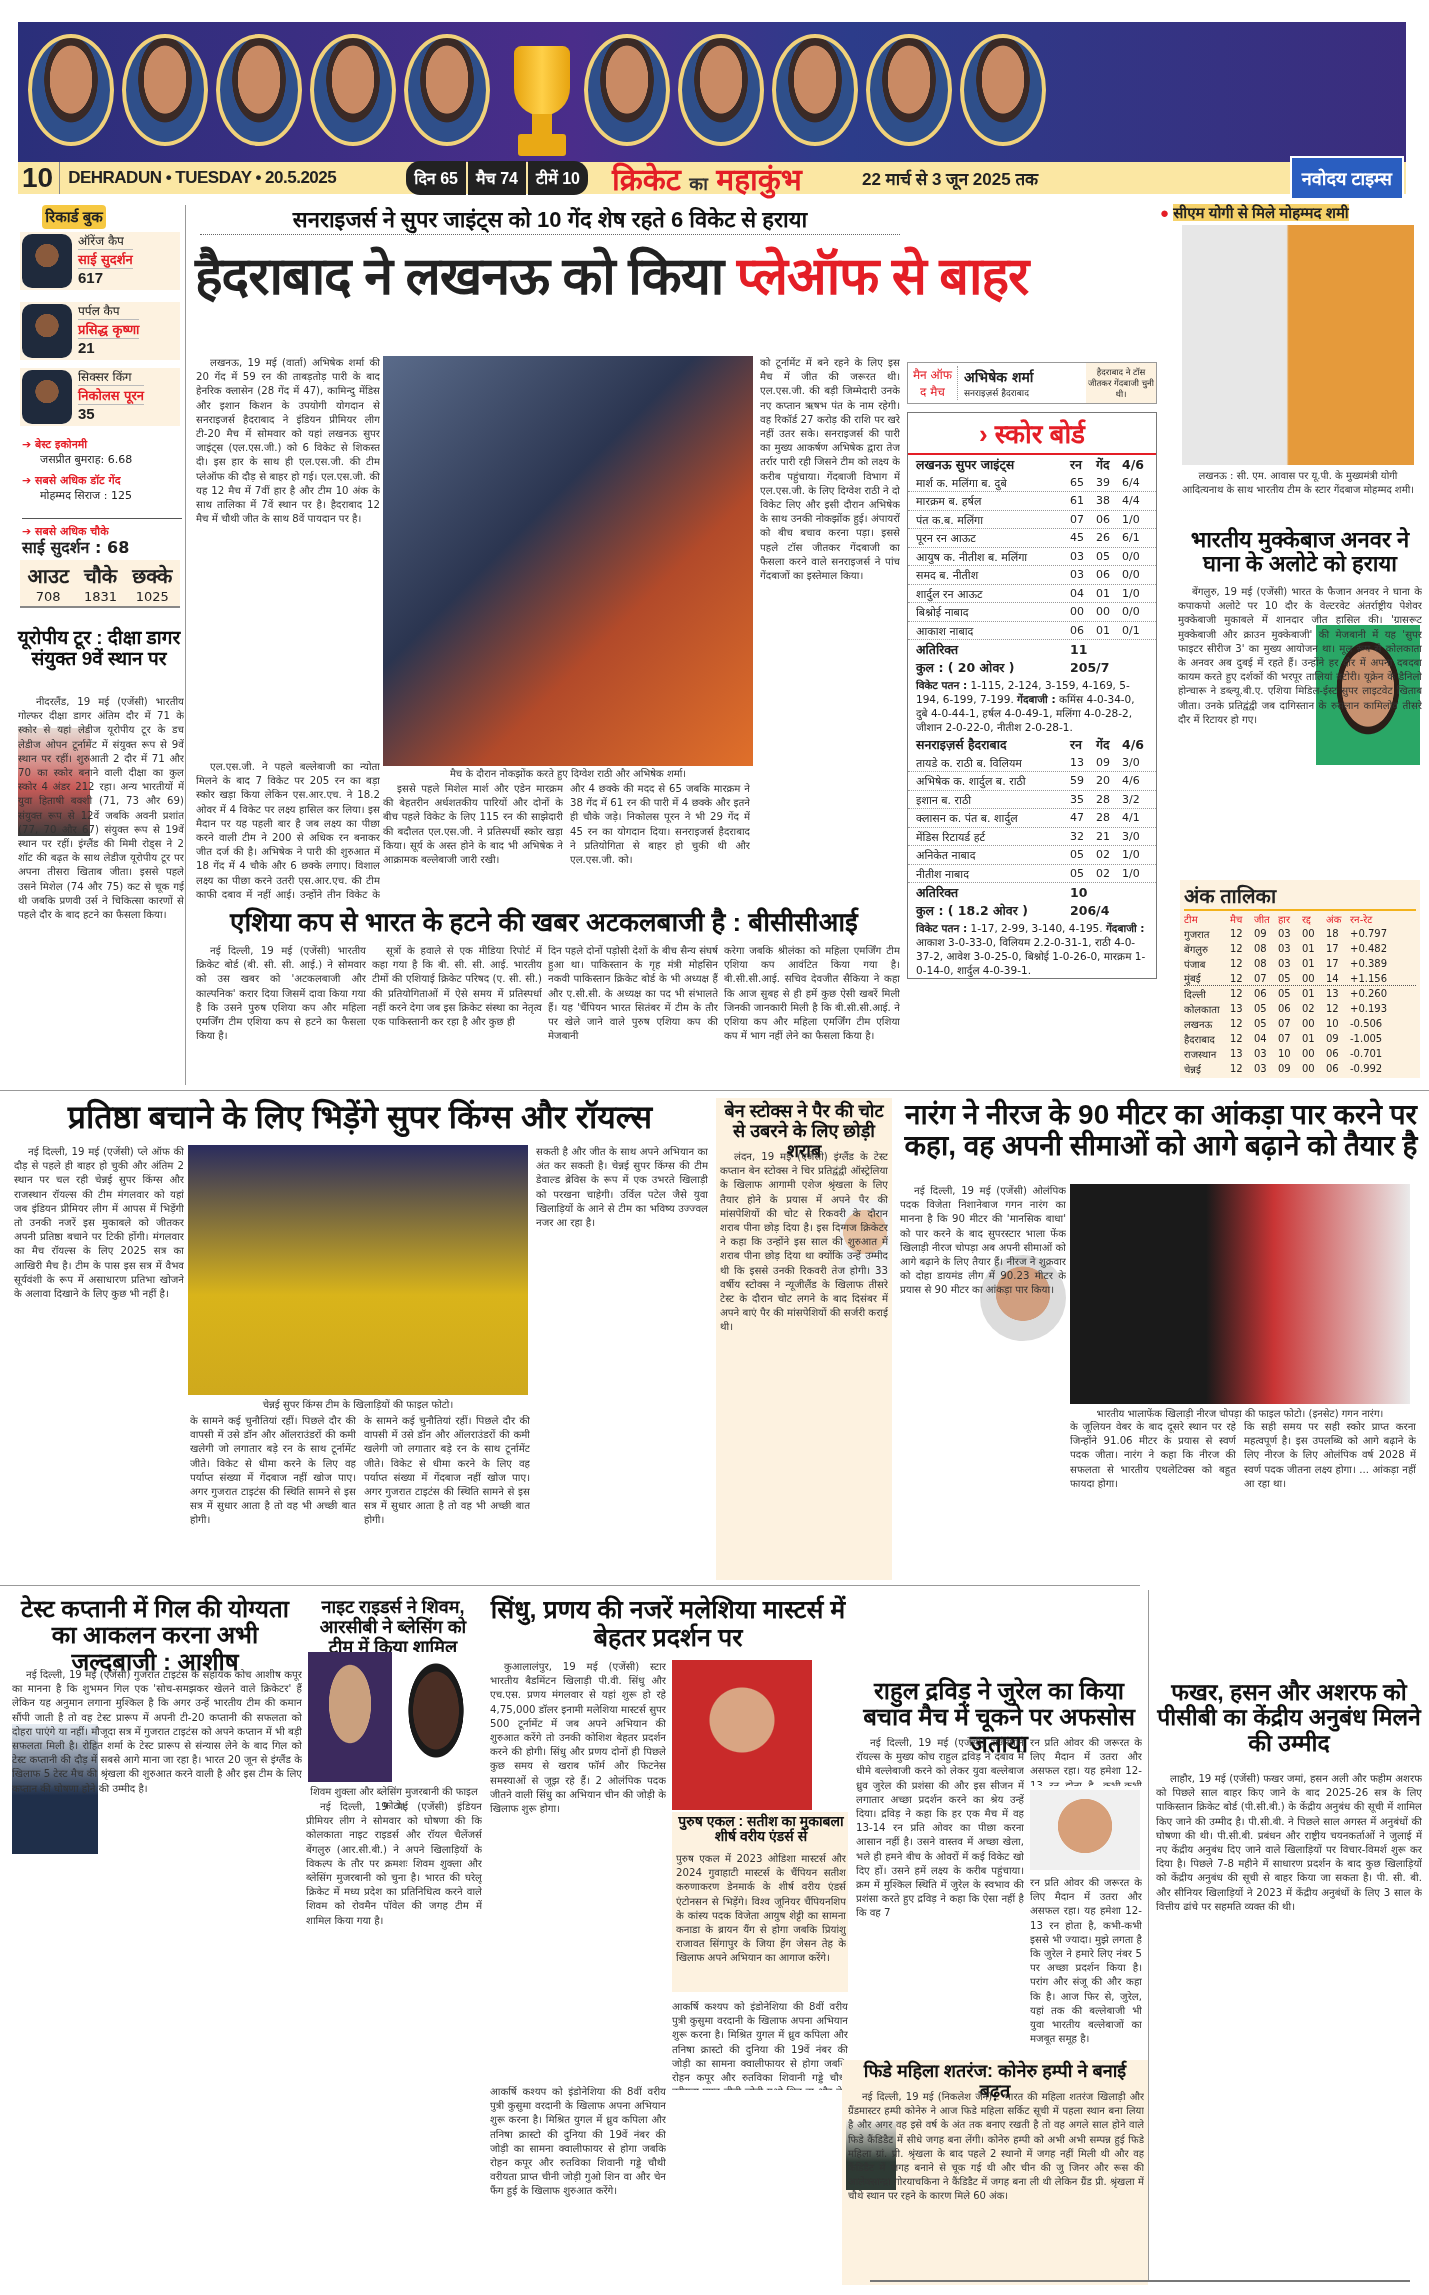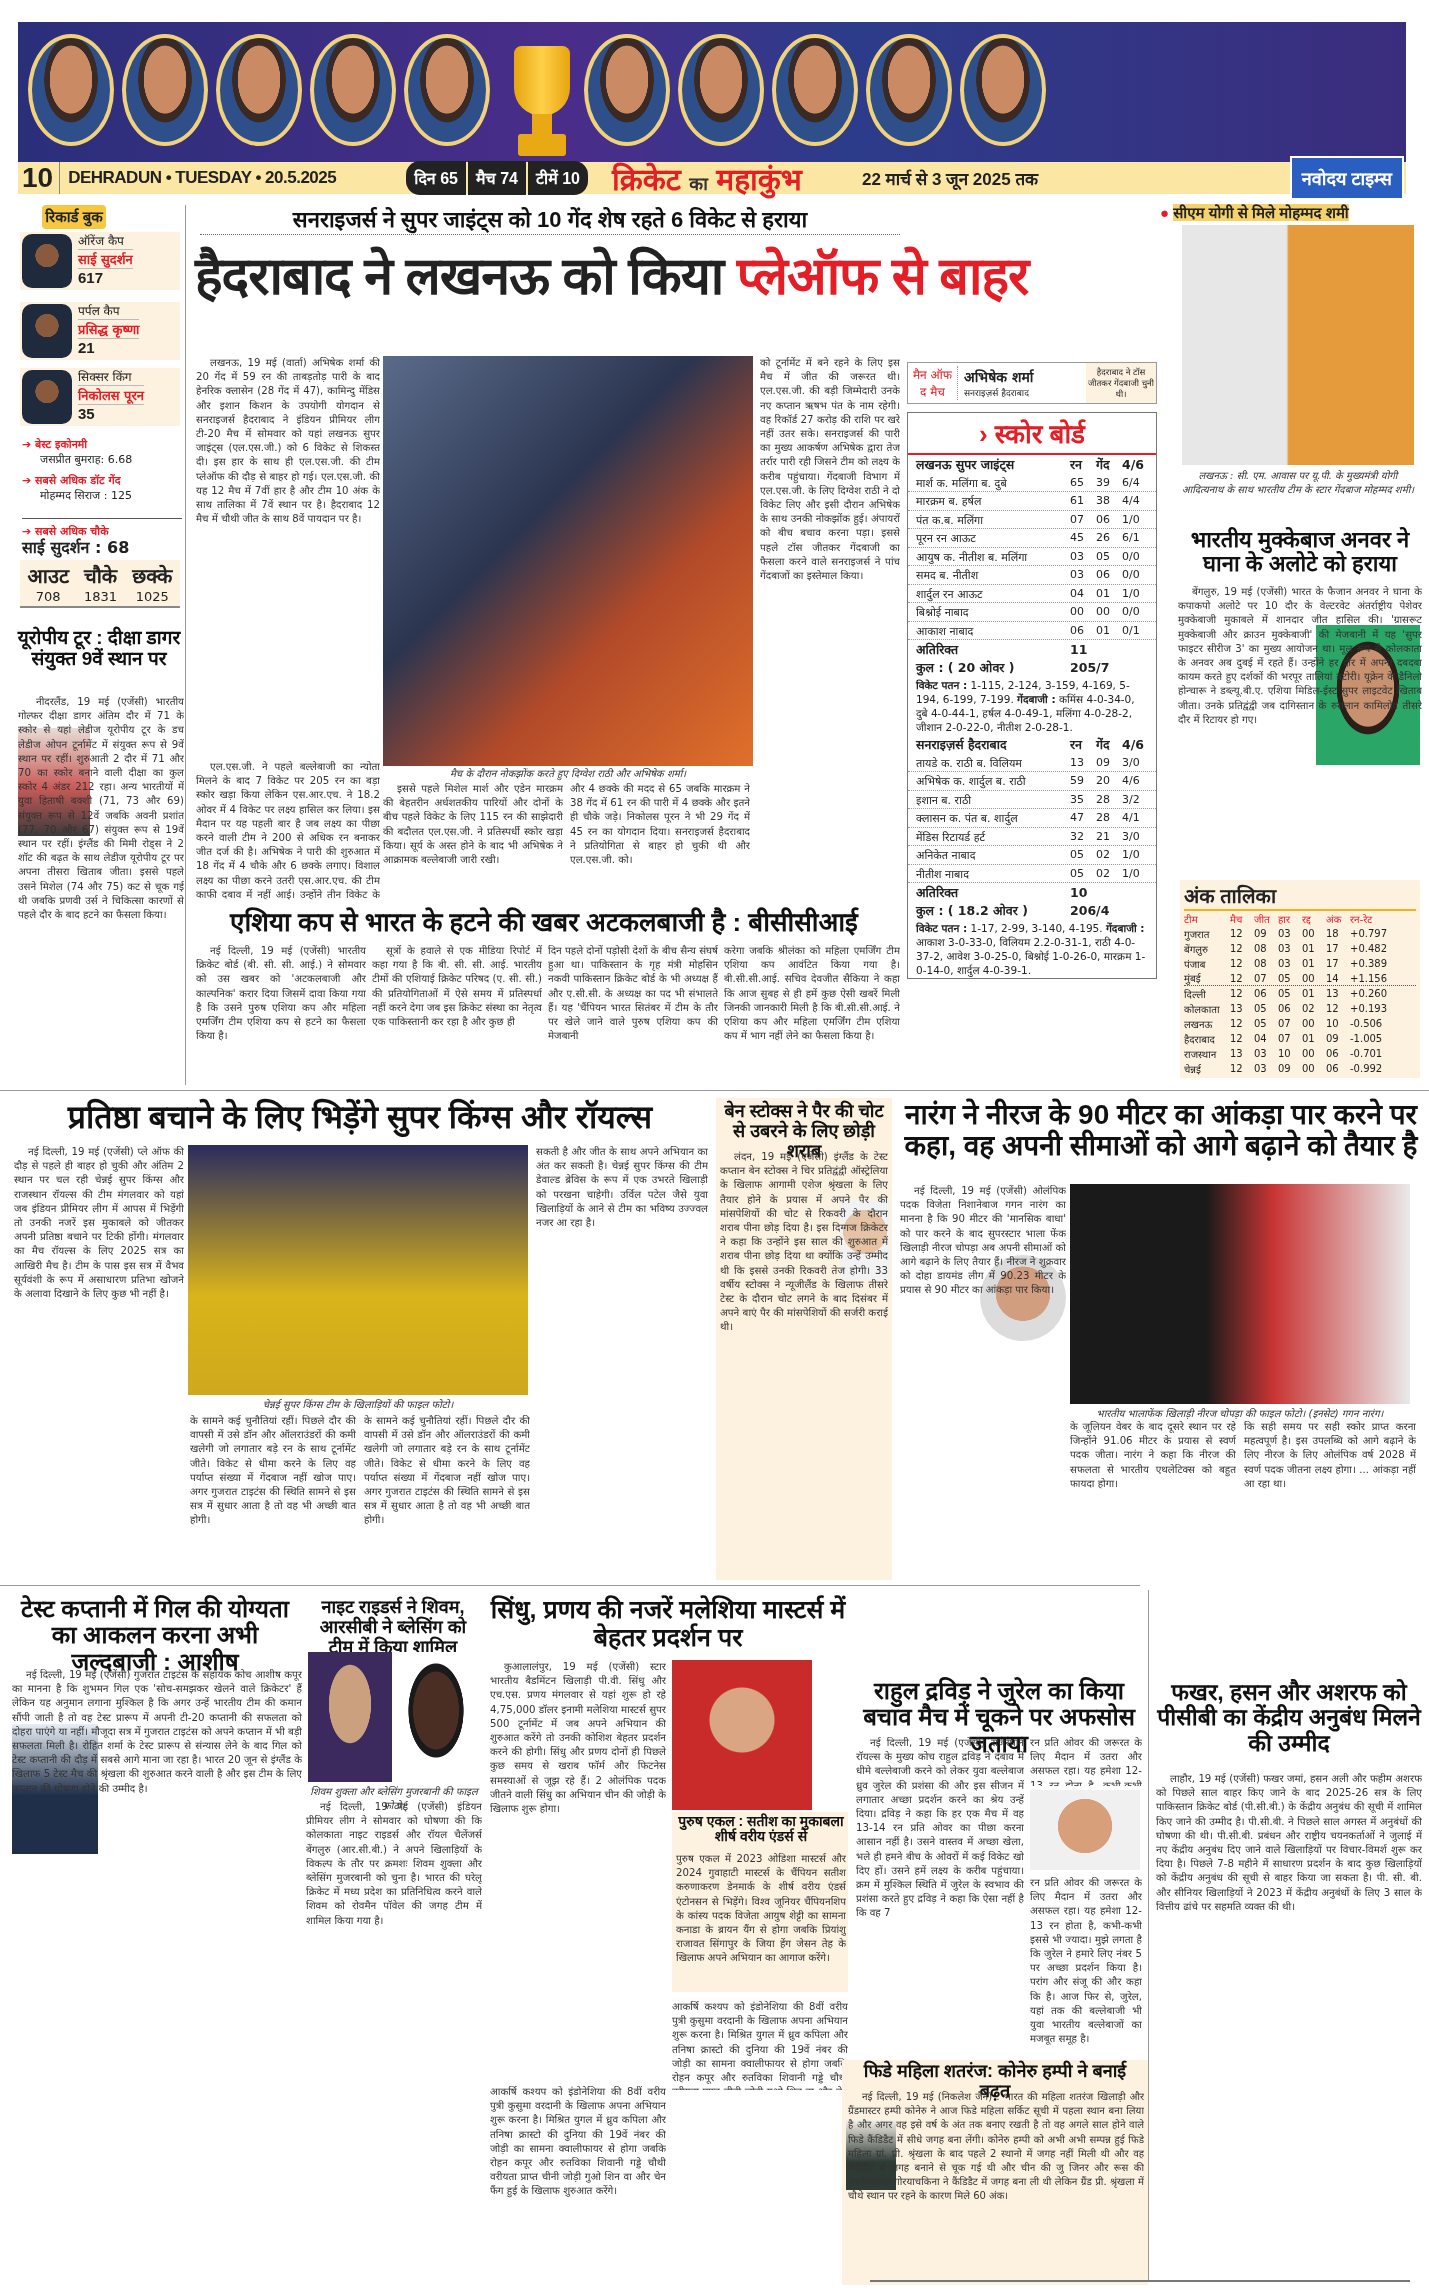--- a/index.html
+++ b/index.html
@@ -32,21 +32,21 @@
 .rb-txt .val{font:bold 15px "Liberation Sans",sans-serif}
 .rb-stat{left:22px;font-size:11px;width:160px}
 .rb-stat .lbl{color:#e41e26;font-weight:bold}
 .rb-stat .v{padding-left:18px}
 .rb-big{left:22px;top:556px;font-weight:bold;font-size:16px}
 .rb-tbl{left:20px;top:572px;width:160px;background:#fdf2e0;display:flex;justify-content:space-around;text-align:center;font-size:13px;padding:2px 0;border-bottom:2px solid #888}
 .rb-tbl b{display:block;font-size:20px}
 .hl{font:bold 22px "Liberation Sans",sans-serif;line-height:1.1;color:#111;text-align:center}
 .txt{font-size:10.2px;line-height:14.2px;color:#333;text-align:justify}
 .photo{background:#666}
-.caption{font-size:10px;font-style:italic;text-align:center;color:#333}
+.caption{font-size:10px;text-align:center;color:#333}
 .sb-box{left:907px;top:360px;width:250px;border:1px solid #777}
 .sb-title{font:bold 26px "Liberation Sans",sans-serif;color:#e41e26;text-align:center;border-bottom:2px solid #e41e26;padding:2px 0}
 .sb-row{display:flex;font-size:11px;border-bottom:1px dotted #999;height:18.5px;align-items:center;padding:8px 8px}
 .sb-row .n{flex:1}
 .sb-row .c{width:26px;text-align:left}
 .sb-row.h{font-weight:bold;font-size:12.5px;border-bottom:none}
 .sb-note{font-size:10.5px;padding:1px 8px;line-height:14px}
 .sb-note b{font-weight:bold}
 .mom{left:907px;top:362px;width:250px;height:42px;border:1px solid #999;display:flex;align-items:center}
 .pt{left:1180px;top:880px;width:240px;background:#fdf2e0;padding:2px 4px}

